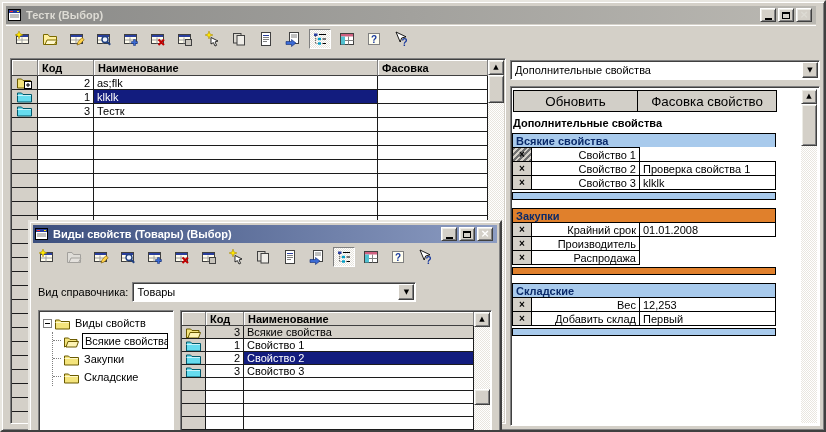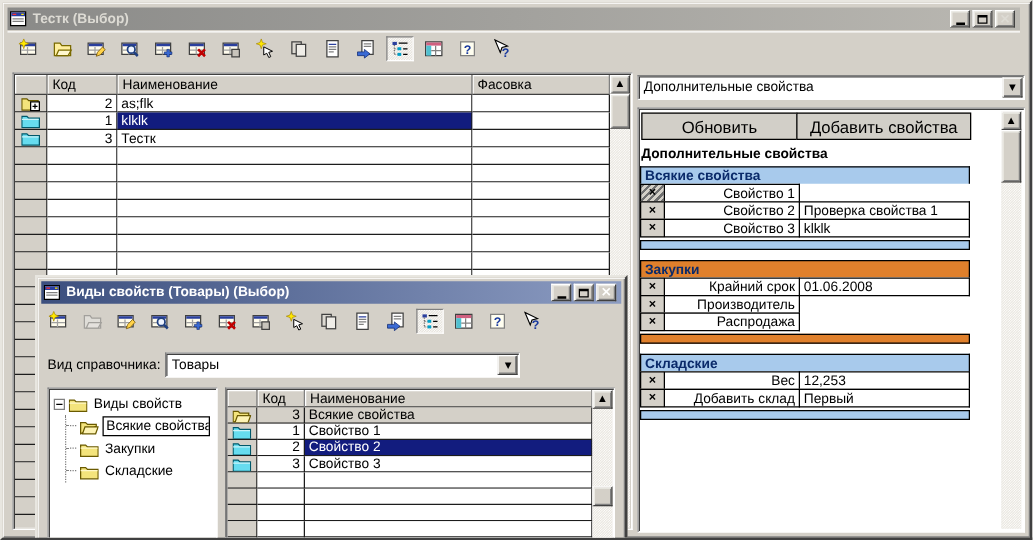--- a/index.html
+++ b/index.html
@@ -28,21 +28,21 @@
   .tbtn.pressed{border-color:#808080 #fff #fff #808080;
     background-color:#e6e3dc;
     background-image:linear-gradient(45deg,#fff 25%,transparent 25%,transparent 75%,#fff 75%),
                      linear-gradient(45deg,#fff 25%,transparent 25%,transparent 75%,#fff 75%);
     background-size:2px 2px;background-position:0 0,1px 1px}
   .tbtn.disabled svg{filter:grayscale(1) opacity(.45)}
   
   .sunken{border:1px solid;border-color:#808080 #fff #fff #808080;box-shadow:inset 1px 1px 0 #404040, inset -1px -1px 0 #d4d0c8;background:#fff}
   
   .gtable{position:absolute;overflow:hidden}
-  .hrow{display:flex;background:#D4D0C8;font-weight:normal;height:16px}
+  .hrow{display:flex;background:#D4D0C8;font-weight:bold;height:16px}
   .hcell{display:flex;align-items:center;padding:0 4px;border-right:1px solid #808080;border-bottom:1px solid #404040;box-shadow:inset 1px 1px 0 #fff;white-space:nowrap;overflow:hidden}
   .trow{display:flex}
   .tcell{display:flex;align-items:center;padding:0 3px;border-right:1px solid #1c1c1c;border-bottom:1px solid #1c1c1c;overflow:hidden;white-space:nowrap;background:#fff}
   .tcell.ic{background:#D4D0C8;justify-content:center;padding:0}
   .tcell.num{justify-content:flex-end}
   .tcell.sel{background:var(--sel);color:#fff}
   .grey-row .tcell{background:#D4D0C8}
   
   .vscroll{position:absolute;width:16px;top:0;bottom:0;right:0;
     background-color:#e9e6df;
@@ -437,21 +437,21 @@
   </div>
 
   <div class="panel">
     <div class="combo">
       <span class="val">Дополнительные свойства</span>
       <span class="drop">▼</span>
     </div>
     <div class="panel-body">
       <div class="pbuttons">
         <button class="pbtn" style="width:125px">Обновить</button>
-        <button class="pbtn" style="width:140px">Добавить свойства</button>
+        <button class="pbtn" style="width:140px">Фасовка свойство</button>
       </div>
       <div class="pheading">Дополнительные свойства</div>
       <div class="pgroups" id="prop-groups">
           <div class="pgrp">
             <div class="pgrp-h" style="background: rgb(168, 202, 236);">Всякие свойства</div>
             <div class="prow">
               <div class="pdel hatched">×</div>
               <div class="plabel">Свойство 1</div>
             </div>
             <div class="prow">
@@ -464,21 +464,21 @@
               <div class="plabel">Свойство 3</div>
               <div class="pvalue">klklk</div>
             </div>
             <div class="pgrp-f" style="background: rgb(168, 202, 236);"></div>
           </div>
           <div class="pgrp">
             <div class="pgrp-h" style="background: rgb(224, 128, 44);">Закупки</div>
             <div class="prow">
               <div class="pdel">×</div>
               <div class="plabel">Крайний срок</div>
-              <div class="pvalue">01.06.2008</div>
+              <div class="pvalue">01.01.2008</div>
             </div>
             <div class="prow">
               <div class="pdel">×</div>
               <div class="plabel">Производитель</div>
             </div>
             <div class="prow">
               <div class="pdel">×</div>
               <div class="plabel">Распродажа</div>
             </div>
             <div class="pgrp-f" style="background: rgb(224, 128, 44);"></div>

